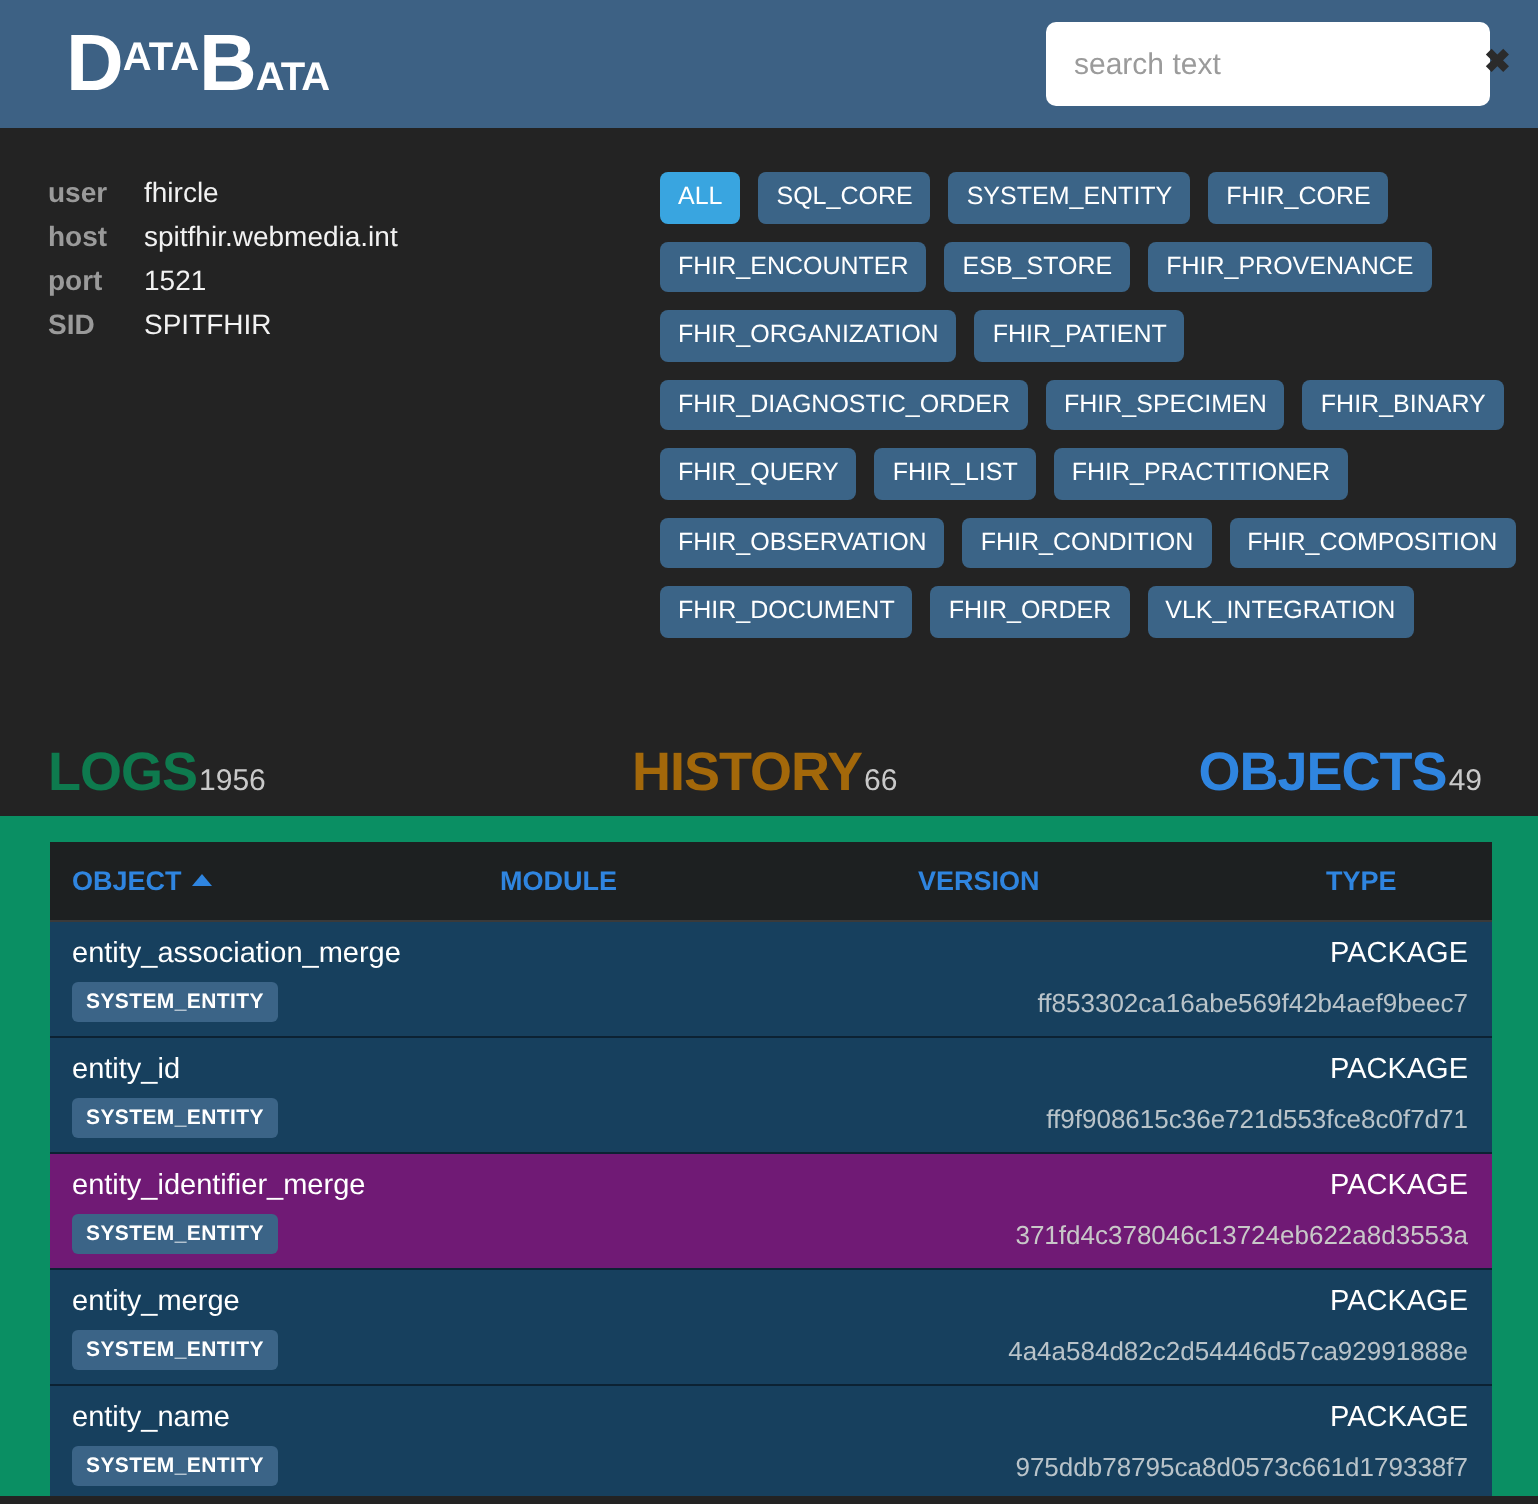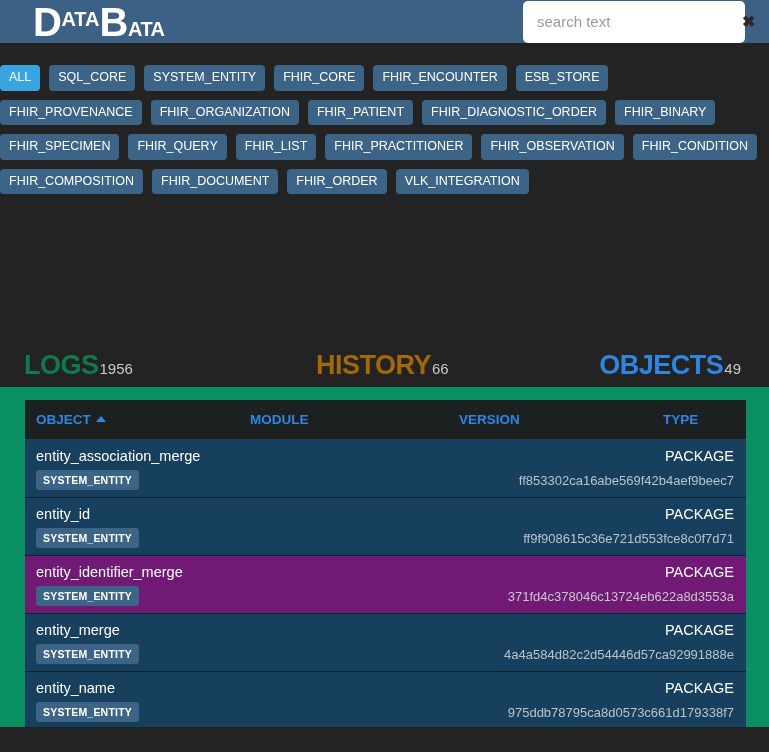--- a/index.html
+++ b/index.html
@@ -7,21 +7,21 @@
   html, body {
     width: 769px;
     height: 752px;
     background: #232323;
     font-family: "Liberation Sans", sans-serif;
     overflow: hidden;
   }
 
   
   .app-header {
-    height: 43px;
+    height: 64px;
     background: #3d6184;
     display: flex;
     align-items: center;
     justify-content: space-between;
     padding: 0 24px 0 33px;
   }
 
   .logo {
     color: #ffffff;
     font-weight: bold;
@@ -250,34 +250,52 @@
   </div>
 
   <div class="search-wrap">
     <input class="search-input" type="text" placeholder="search text" style="">
     <span class="search-clear">✖</span>
   </div>
 </div>
 
 <div class="mid">
 
+  <div class="conn-info">
+    <div class="conn-row">
+      <span class="conn-key">user</span>
+      <span class="conn-val">fhircle</span>
+    </div>
+    <div class="conn-row">
+      <span class="conn-key">host</span>
+      <span class="conn-val">spitfhir.webmedia.int</span>
+    </div>
+    <div class="conn-row">
+      <span class="conn-key">port</span>
+      <span class="conn-val">1521</span>
+    </div>
+    <div class="conn-row">
+      <span class="conn-key">SID</span>
+      <span class="conn-val">SPITFHIR</span>
+    </div>
+  </div>
 
   <div class="tags" id="tag-list">
       <div class="tag active">ALL</div>
       <div class="tag">SQL_CORE</div>
       <div class="tag">SYSTEM_ENTITY</div>
       <div class="tag">FHIR_CORE</div>
       <div class="tag">FHIR_ENCOUNTER</div>
       <div class="tag">ESB_STORE</div>
       <div class="tag">FHIR_PROVENANCE</div>
       <div class="tag">FHIR_ORGANIZATION</div>
       <div class="tag">FHIR_PATIENT</div>
       <div class="tag">FHIR_DIAGNOSTIC_ORDER</div>
+      <div class="tag">FHIR_SPECIMEN</div>
       <div class="tag">FHIR_BINARY</div>
-      <div class="tag">FHIR_SPECIMEN</div>
       <div class="tag">FHIR_QUERY</div>
       <div class="tag">FHIR_LIST</div>
       <div class="tag">FHIR_PRACTITIONER</div>
       <div class="tag">FHIR_OBSERVATION</div>
       <div class="tag">FHIR_CONDITION</div>
       <div class="tag">FHIR_COMPOSITION</div>
       <div class="tag">FHIR_DOCUMENT</div>
       <div class="tag">FHIR_ORDER</div>
       <div class="tag">VLK_INTEGRATION</div>
     </div>

